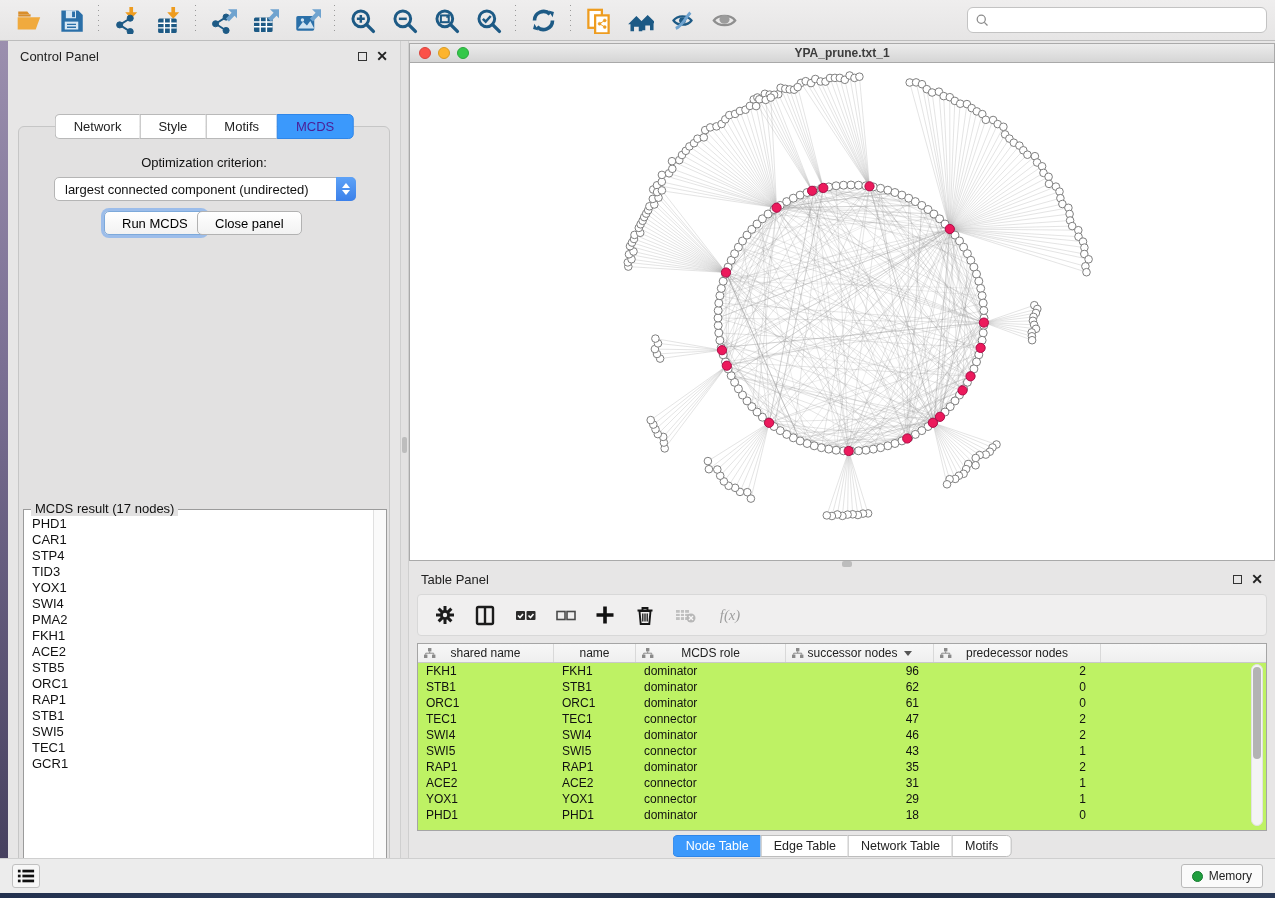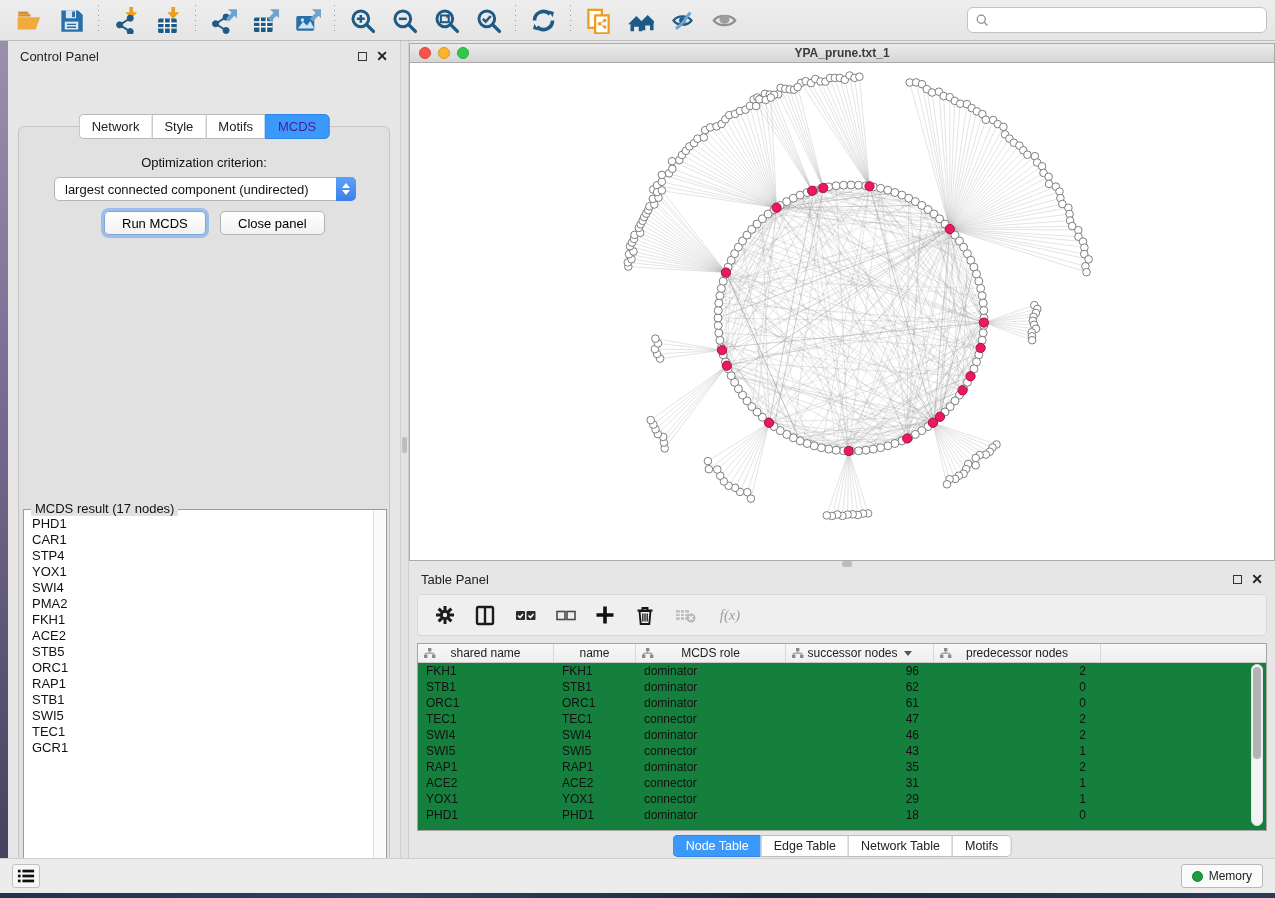--- a/index.html
+++ b/index.html
@@ -34,41 +34,41 @@
 
   
   #control-panel { left:8px; top:41px; width:392px; height:817px; background:#e7e6e6; }
   #cp-header { height:26px; display:flex; align-items:center; padding:4px 12px 0 12px; }
   #cp-title { font-size:13px; color:#222; }
   .win-btns { margin-left:auto; display:flex; align-items:center; gap:9px; }
   .float-btn { width:9px; height:9px; border:1.5px solid #333; display:inline-block; }
   .close-btn { font-size:14px; font-weight:bold; color:#222; line-height:10px; }
   #cp-tabs { position:absolute; left:50%; top:73px; transform:translateX(-50%);
     display:flex; z-index:3; }
-  .cp-tab { padding:4px 12px; font-size:13px; background:#fff; border:1px solid #b9b9b9;
+  .cp-tab { padding:4px 18px; font-size:13px; background:#fff; border:1px solid #b9b9b9;
     border-right:none; color:#222; }
   .cp-tab:first-child { border-radius:5px 0 0 5px; }
   .cp-tab:last-child { border-radius:0 5px 5px 0; border-right:1px solid #b9b9b9; }
   .cp-tab.active { background:#3b99fc; border-color:#2f86e8; color:#4c1d95; }
   #cp-body { position:absolute; left:10px; top:85px; width:372px; height:762px;
     background:#e2e1e1; border:1px solid #c6c6c6; border-radius:6px; }
   #opt-label { text-align:center; margin-top:28px; font-size:13px; color:#111; }
   #criterion-select { position:absolute; left:35px; top:50px; width:302px; height:24px;
     background:#fff; border:1px solid #b5b5b5; border-radius:5px;
     display:flex; align-items:center; }
   #criterion-value { flex:1; padding-left:10px; font-size:13px; white-space:nowrap; }
   #criterion-stepper { width:20px; height:24px; margin-right:-1px; background:linear-gradient(180deg,#5da2f7,#3b80ea);
     border-radius:0 5px 5px 0; display:flex; flex-direction:column; align-items:center; justify-content:center; gap:2px; }
   .tri-up { width:0; height:0; border-left:4px solid transparent; border-right:4px solid transparent; border-bottom:5px solid #fff; }
   .tri-dn { width:0; height:0; border-left:4px solid transparent; border-right:4px solid transparent; border-top:5px solid #fff; }
   .cp-btn { position:absolute; top:84px; height:24px; background:linear-gradient(180deg,#ffffff,#f2f2f2);
     border:1px solid #b2b2b2; border-radius:5px; font-size:13px; padding:0 17px;
     display:flex; align-items:center; font-family:"Liberation Sans",sans-serif; }
   #run-mcds { left:85px; box-shadow:0 0 0 3px rgba(110,165,240,.6); border-color:#7da9da; }
-  #close-panel { left:201px; }
+  #close-panel { left:178px; }
   #mcds-group { position:absolute; left:4px; top:382px; width:364px; height:366px; }
   #mcds-legend { position:absolute; left:8px; top:-8px; background:#e2e1e1; padding:0 4px; font-size:13px; z-index:2; }
   #mcds-box { position:absolute; inset:0; border:1px solid #9b9b9b; }
   #mcds-list { position:absolute; left:1px; top:1px; right:14px; bottom:1px; background:#fff;
     padding:6px 0 0 8px; overflow:hidden; }
   .mcds-item { font-size:13px; line-height:16px; color:#111; }
   #mcds-scroll { position:absolute; top:1px; right:1px; bottom:1px; width:13px; background:#fafafa; border-left:1px solid #e0e0e0; }
 
   
   #v-splitter { left:400px; top:41px; width:9px; height:817px; background:#e3e2e2;
@@ -96,21 +96,21 @@
   #tp-notch { position:absolute; left:50%; top:-2px; width:10px; height:6px; background:#bdbdbd; border-radius:2px; }
   #tp-header { height:26px; display:flex; align-items:center; padding:6px 12px 0 12px; }
   #tp-title { font-size:13px; color:#222; }
   #tp-toolbar { position:absolute; left:8px; top:31px; width:850px; height:42px;
     background:#f0efef; border:1px solid #d8d8d8; border-radius:4px;
     display:flex; align-items:center; padding-left:14px; gap:14px; }
   .tp-btn { width:26px; height:26px; display:flex; align-items:center; justify-content:center; }
   .tp-btn svg { width:22px; height:22px; }
 
   #node-table { position:absolute; left:8px; top:80px; width:850px; height:188px;
-    background:#15803d; border:1px solid #a5a5a5; }
+    background:#bef264; border:1px solid #a5a5a5; }
   #nt-header { display:flex; height:19px; background:linear-gradient(180deg,#f7f7f7,#efefef);
     border-bottom:1px solid #c9c9c9; }
   .nt-hcell { position:relative; display:flex; align-items:center; justify-content:center;
     font-size:12px; color:#222; border-right:1px solid #d9d9d9; }
   .nt-hcell .tree { position:absolute; left:6px; top:4px; }
   .sort-chip { width:0; height:0; border-left:4px solid transparent; border-right:4px solid transparent;
     border-top:5px solid #555; margin-left:6px; }
   .nt-row { display:flex; height:16px; }
   .nt-cell { font-size:12px; line-height:16px; border-right:1px solid transparent;
     white-space:nowrap; overflow:hidden; }
@@ -345,20 +345,21 @@
     </div>
     <button class="cp-btn" id="run-mcds">Run MCDS</button>
     <button class="cp-btn" id="close-panel">Close panel</button>
     <div id="mcds-group">
       <span id="mcds-legend">MCDS result (17 nodes)</span>
       <div id="mcds-box"></div>
       <div id="mcds-list">
           <div class="mcds-item">PHD1</div>
           <div class="mcds-item">CAR1</div>
           <div class="mcds-item">STP4</div>
+          <div class="mcds-item">TID3</div>
           <div class="mcds-item">YOX1</div>
           <div class="mcds-item">SWI4</div>
           <div class="mcds-item">PMA2</div>
           <div class="mcds-item">FKH1</div>
           <div class="mcds-item">ACE2</div>
           <div class="mcds-item">STB5</div>
           <div class="mcds-item">ORC1</div>
           <div class="mcds-item">RAP1</div>
           <div class="mcds-item">STB1</div>
           <div class="mcds-item">SWI5</div>

